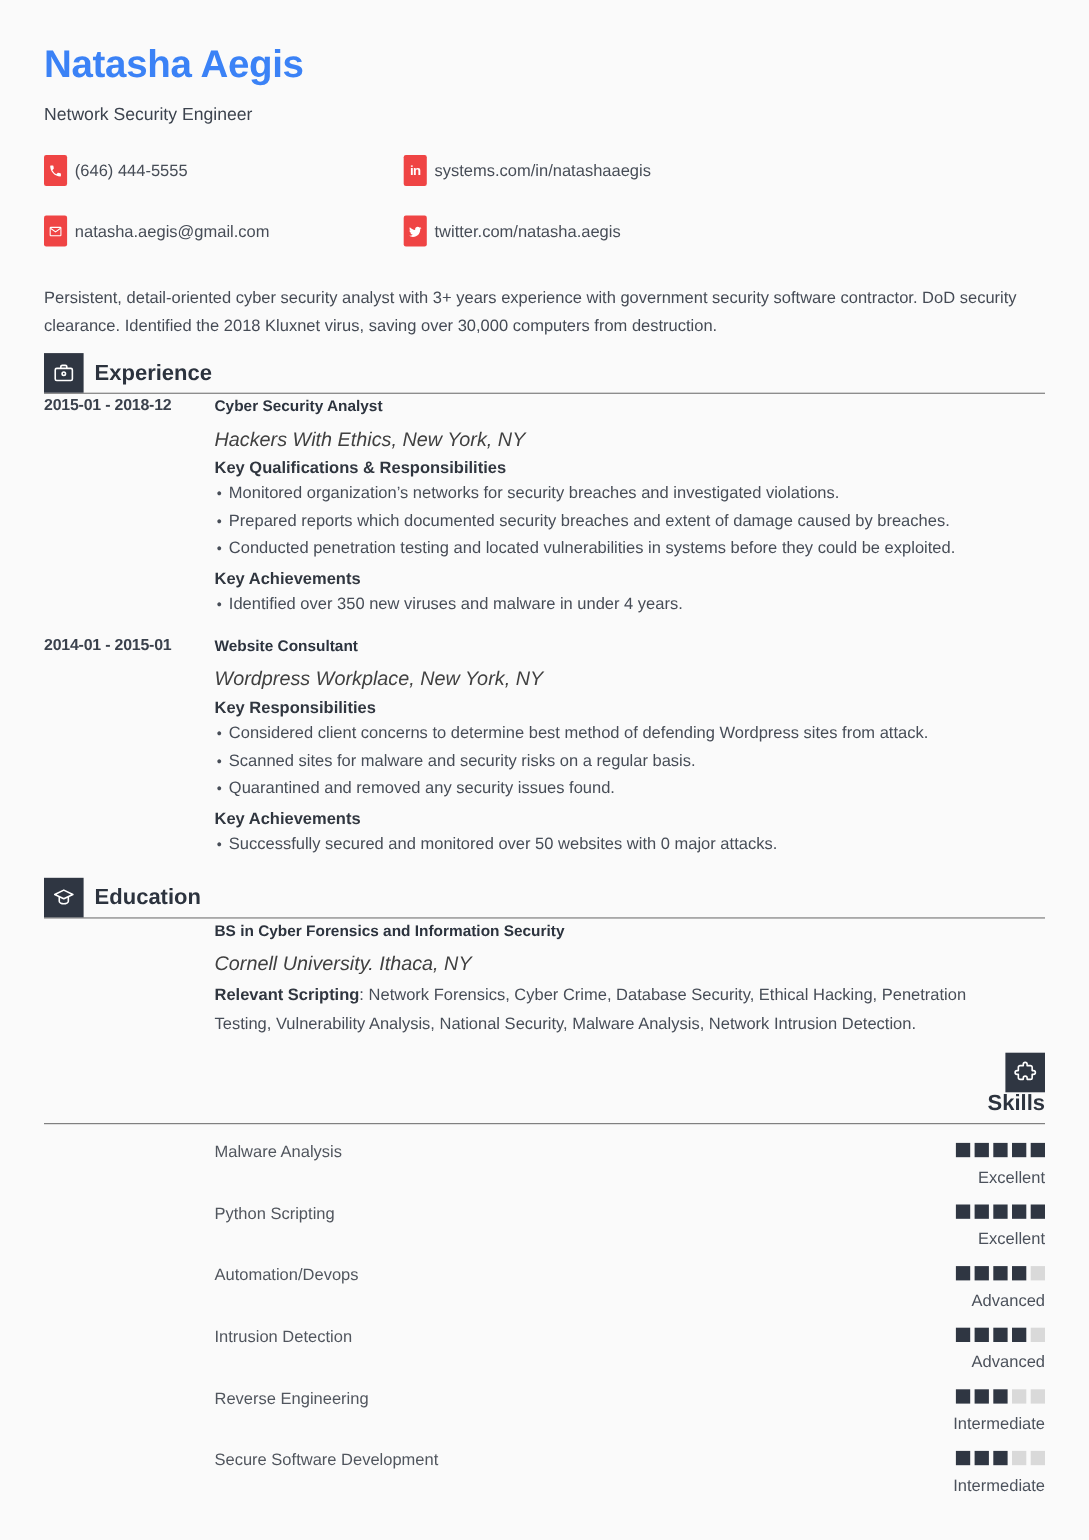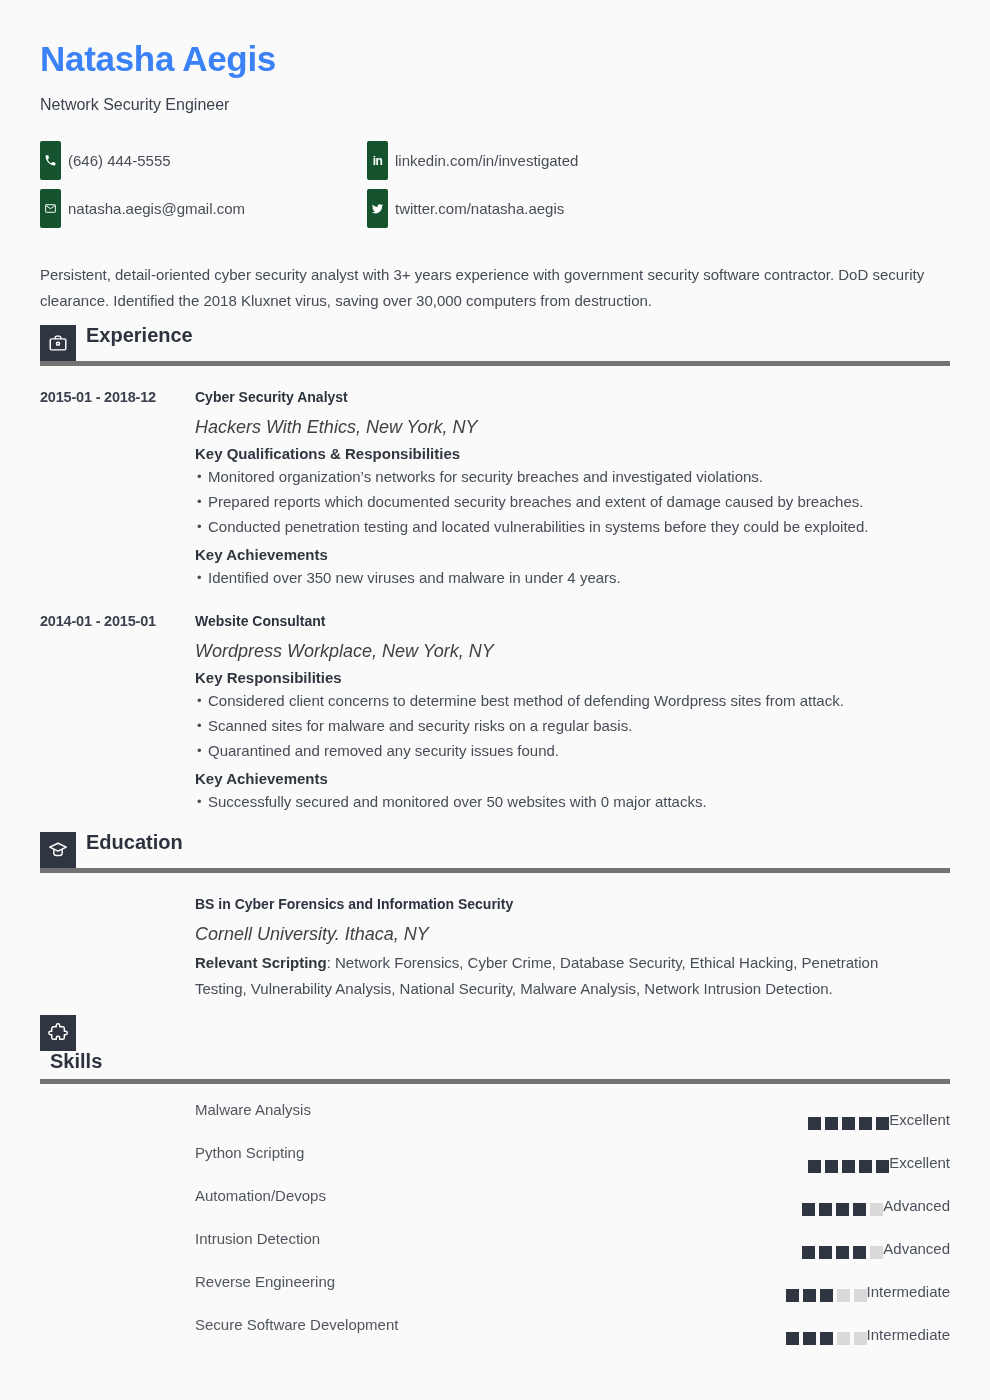--- a/index.html
+++ b/index.html
@@ -16,58 +16,58 @@
   .name{
     margin:40px 0 0 0;
     font-size:35px;line-height:37px;font-weight:700;
     color:#3b82f6;letter-spacing:-.3px;
   }
   .job-title{
     margin-top:16px;
     font-size:16px;line-height:23px;color:#3c434e;
   }
   .contacts{display:flex;margin-top:25px;}
-  .contact-col{display:flex;flex-direction:column;row-gap:9px;}
+  .contact-col{display:flex;flex-direction:column;row-gap:27px;}
   .contact-col.first{width:327px;}
   .contact-item{display:flex;align-items:center;}
   .cicon{
-    width:21px;height:39px;background:#14532d;border-radius:2px;
+    width:21px;height:28px;background:#ef4444;border-radius:2px;
     display:inline-flex;align-items:center;justify-content:center;
     flex:0 0 21px;
   }
   .cicon svg{width:13px;height:13px;}
   .cicon .in-txt{color:#fff;font-weight:700;font-size:12px;line-height:1;letter-spacing:-.5px;}
   .contact-text{margin-left:7px;font-size:15px;color:#474d57;}
 
   
   .summary{
     margin:34px 0 0 0;
     font-size:15px;line-height:25.5px;color:#454b55;
     width:905px;
   }
 
   
   .section-header{
-    display:flex;align-items:flex-start;
-    border-bottom:5px solid #737373;
+    display:flex;align-items:flex-end;
+    border-bottom:1px solid #737373;
     margin-top:12px;
   }
   .section-header .sicon{
     width:36px;height:36px;background:#2f3642;
     display:inline-flex;align-items:center;justify-content:center;
     flex:0 0 36px;
   }
   .section-header .sicon svg{width:22px;height:22px;}
   .section-header h2{
     margin:0 0 8px 10px;
     font-size:20px;line-height:20px;font-weight:700;color:#2c333e;
   }
 
   
-  .entry{display:flex;margin-top:20px;margin-bottom:14px;}
+  .entry{display:flex;margin-bottom:14px;}
   .entry .dates{
     flex:0 0 155px;
     font-size:14.5px;font-weight:700;color:#3a414c;
     padding-top:3px;letter-spacing:-.2px;
   }
   .entry .content{flex:1 1 auto;min-width:0;}
   .entry h3{
     margin:0;font-size:14px;line-height:22px;font-weight:700;color:#2c333e;
   }
   .company{
@@ -90,21 +90,21 @@
   }
   .coursework strong{color:#30363f;}
 
   
   .skills-list{margin-top:17px;}
   .skill-row{
     display:flex;justify-content:space-between;align-items:flex-start;
     margin-left:155px;margin-bottom:14px;
   }
   .skill-name{font-size:15px;line-height:15px;color:#51565e;padding-top:1px;}
-  .skill-rating{display:flex;flex-direction:row;align-items:flex-end;}
+  .skill-rating{display:flex;flex-direction:column;align-items:flex-end;}
   .squares{display:flex;column-gap:4px;}
   .sq{width:13px;height:13px;background:#d9d9d9;display:inline-block;}
   .sq.filled{background:#2f3642;}
   .skill-level{margin-top:9px;font-size:15px;line-height:20px;color:#4b515b;}
 </style>
 </head>
 <body>
 
 <div class="page">
 
@@ -129,21 +129,21 @@
             </svg>
         </span>
         <span class="contact-text">natasha.aegis@gmail.com</span>
       </div>
     </div>
     <div class="contact-col">
       <div class="contact-item">
         <span class="cicon">
             <span class="in-txt">in</span>
           </span>
-        <span class="contact-text">linkedin.com/in/investigated</span>
+        <span class="contact-text">systems.com/in/natashaaegis</span>
       </div>
       <div class="contact-item">
         <span class="cicon">
           <svg viewBox="0 0 24 24" fill="#ffffff">
               <path d="M22.46 6c-.77.35-1.6.58-2.46.69.88-.53 1.56-1.37 1.88-2.38-.83.5-1.75.85-2.72 1.05C18.37 4.5 17.26 4 16 4c-2.35 0-4.27 1.92-4.27 4.29 0 .34.04.67.11.98C8.28 9.09 5.11 7.38 3 4.79c-.37.63-.58 1.37-.58 2.15 0 1.49.75 2.81 1.91 3.56-.71 0-1.37-.2-1.95-.5v.03c0 2.08 1.48 3.82 3.44 4.21a4.22 4.22 0 0 1-1.93.07 4.28 4.28 0 0 0 4 2.98 8.52 8.52 0 0 1-5.33 1.84c-.34 0-.68-.02-1.02-.06C3.44 20.29 5.7 21 8.12 21 16 21 20.33 14.46 20.33 8.79c0-.19 0-.37-.01-.56.84-.6 1.56-1.36 2.14-2.23z"></path>
             </svg>
         </span>
         <span class="contact-text">twitter.com/natasha.aegis</span>
       </div>
     </div>

